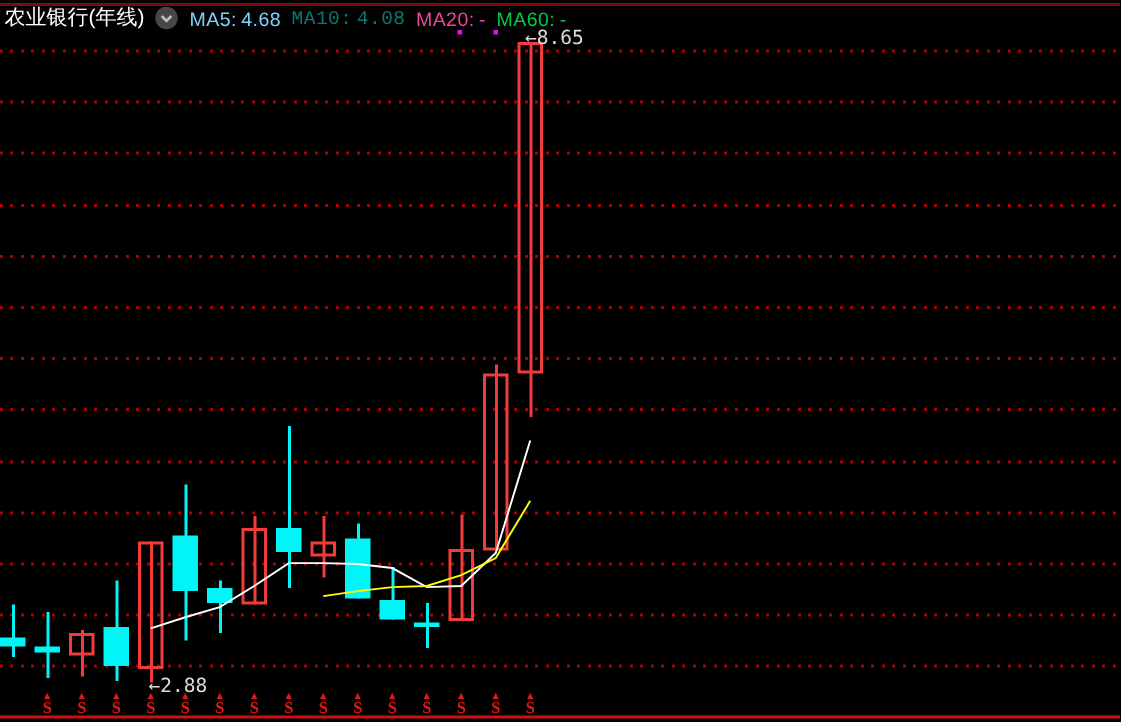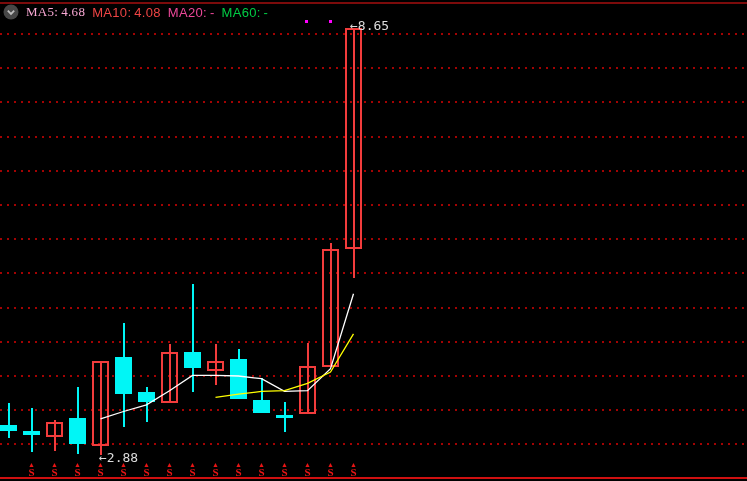--- a/index.html
+++ b/index.html
@@ -157,25 +157,26 @@
         <span class="m-arrow">▲</span>
         <span class="m-glyph">S</span>
       </div>
       <div class="price-label" style="left: 350px; top: 18px;">←8.65</div>
       <div class="price-label" style="left: 99px; top: 450px;">←2.88</div>
       <div class="ind-dot" style="left: 305px; top: 20px; background: rgb(255, 0, 255);"></div>
       <div class="ind-dot" style="left: 329px; top: 20px; background: rgb(255, 0, 255);"></div>
     </div>
 
   <div class="header">
+    <span class="title">农业银行(年线)</span>
     <span class="collapse-btn">
       <svg width="16" height="16" viewBox="0 0 16 16">
         <circle cx="8" cy="8" r="7.5" fill="#474747"></circle>
         <polyline points="4.8,6.7 8,9.9 11.2,6.7" fill="none" stroke="#bdbdbd" stroke-width="1.8"></polyline>
       </svg>
     </span>
-    <span class="indicator" style="color: #f9a8d4; font-family: Liberation Serif, serif;"><span>MA5:</span><span class="val">4.68</span></span>
-    <span class="indicator" style="color: #ef4444;"><span>MA10:</span><span class="val">4.08</span></span>
+    <span class="indicator" style="color: #7dd3fc;"><span>MA5:</span><span class="val">4.68</span></span>
+    <span class="indicator" style="color: #0f766e; font-family: Liberation Mono, monospace;"><span>MA10:</span><span class="val">4.08</span></span>
     <span class="indicator" style="color: #ec4899;"><span>MA20:</span><span class="val">-</span></span>
     <span class="indicator" style="color: rgb(0, 204, 68);"><span>MA60:</span><span class="val">-</span></span>
   </div>
 
 </div>
 
 </body></html>

